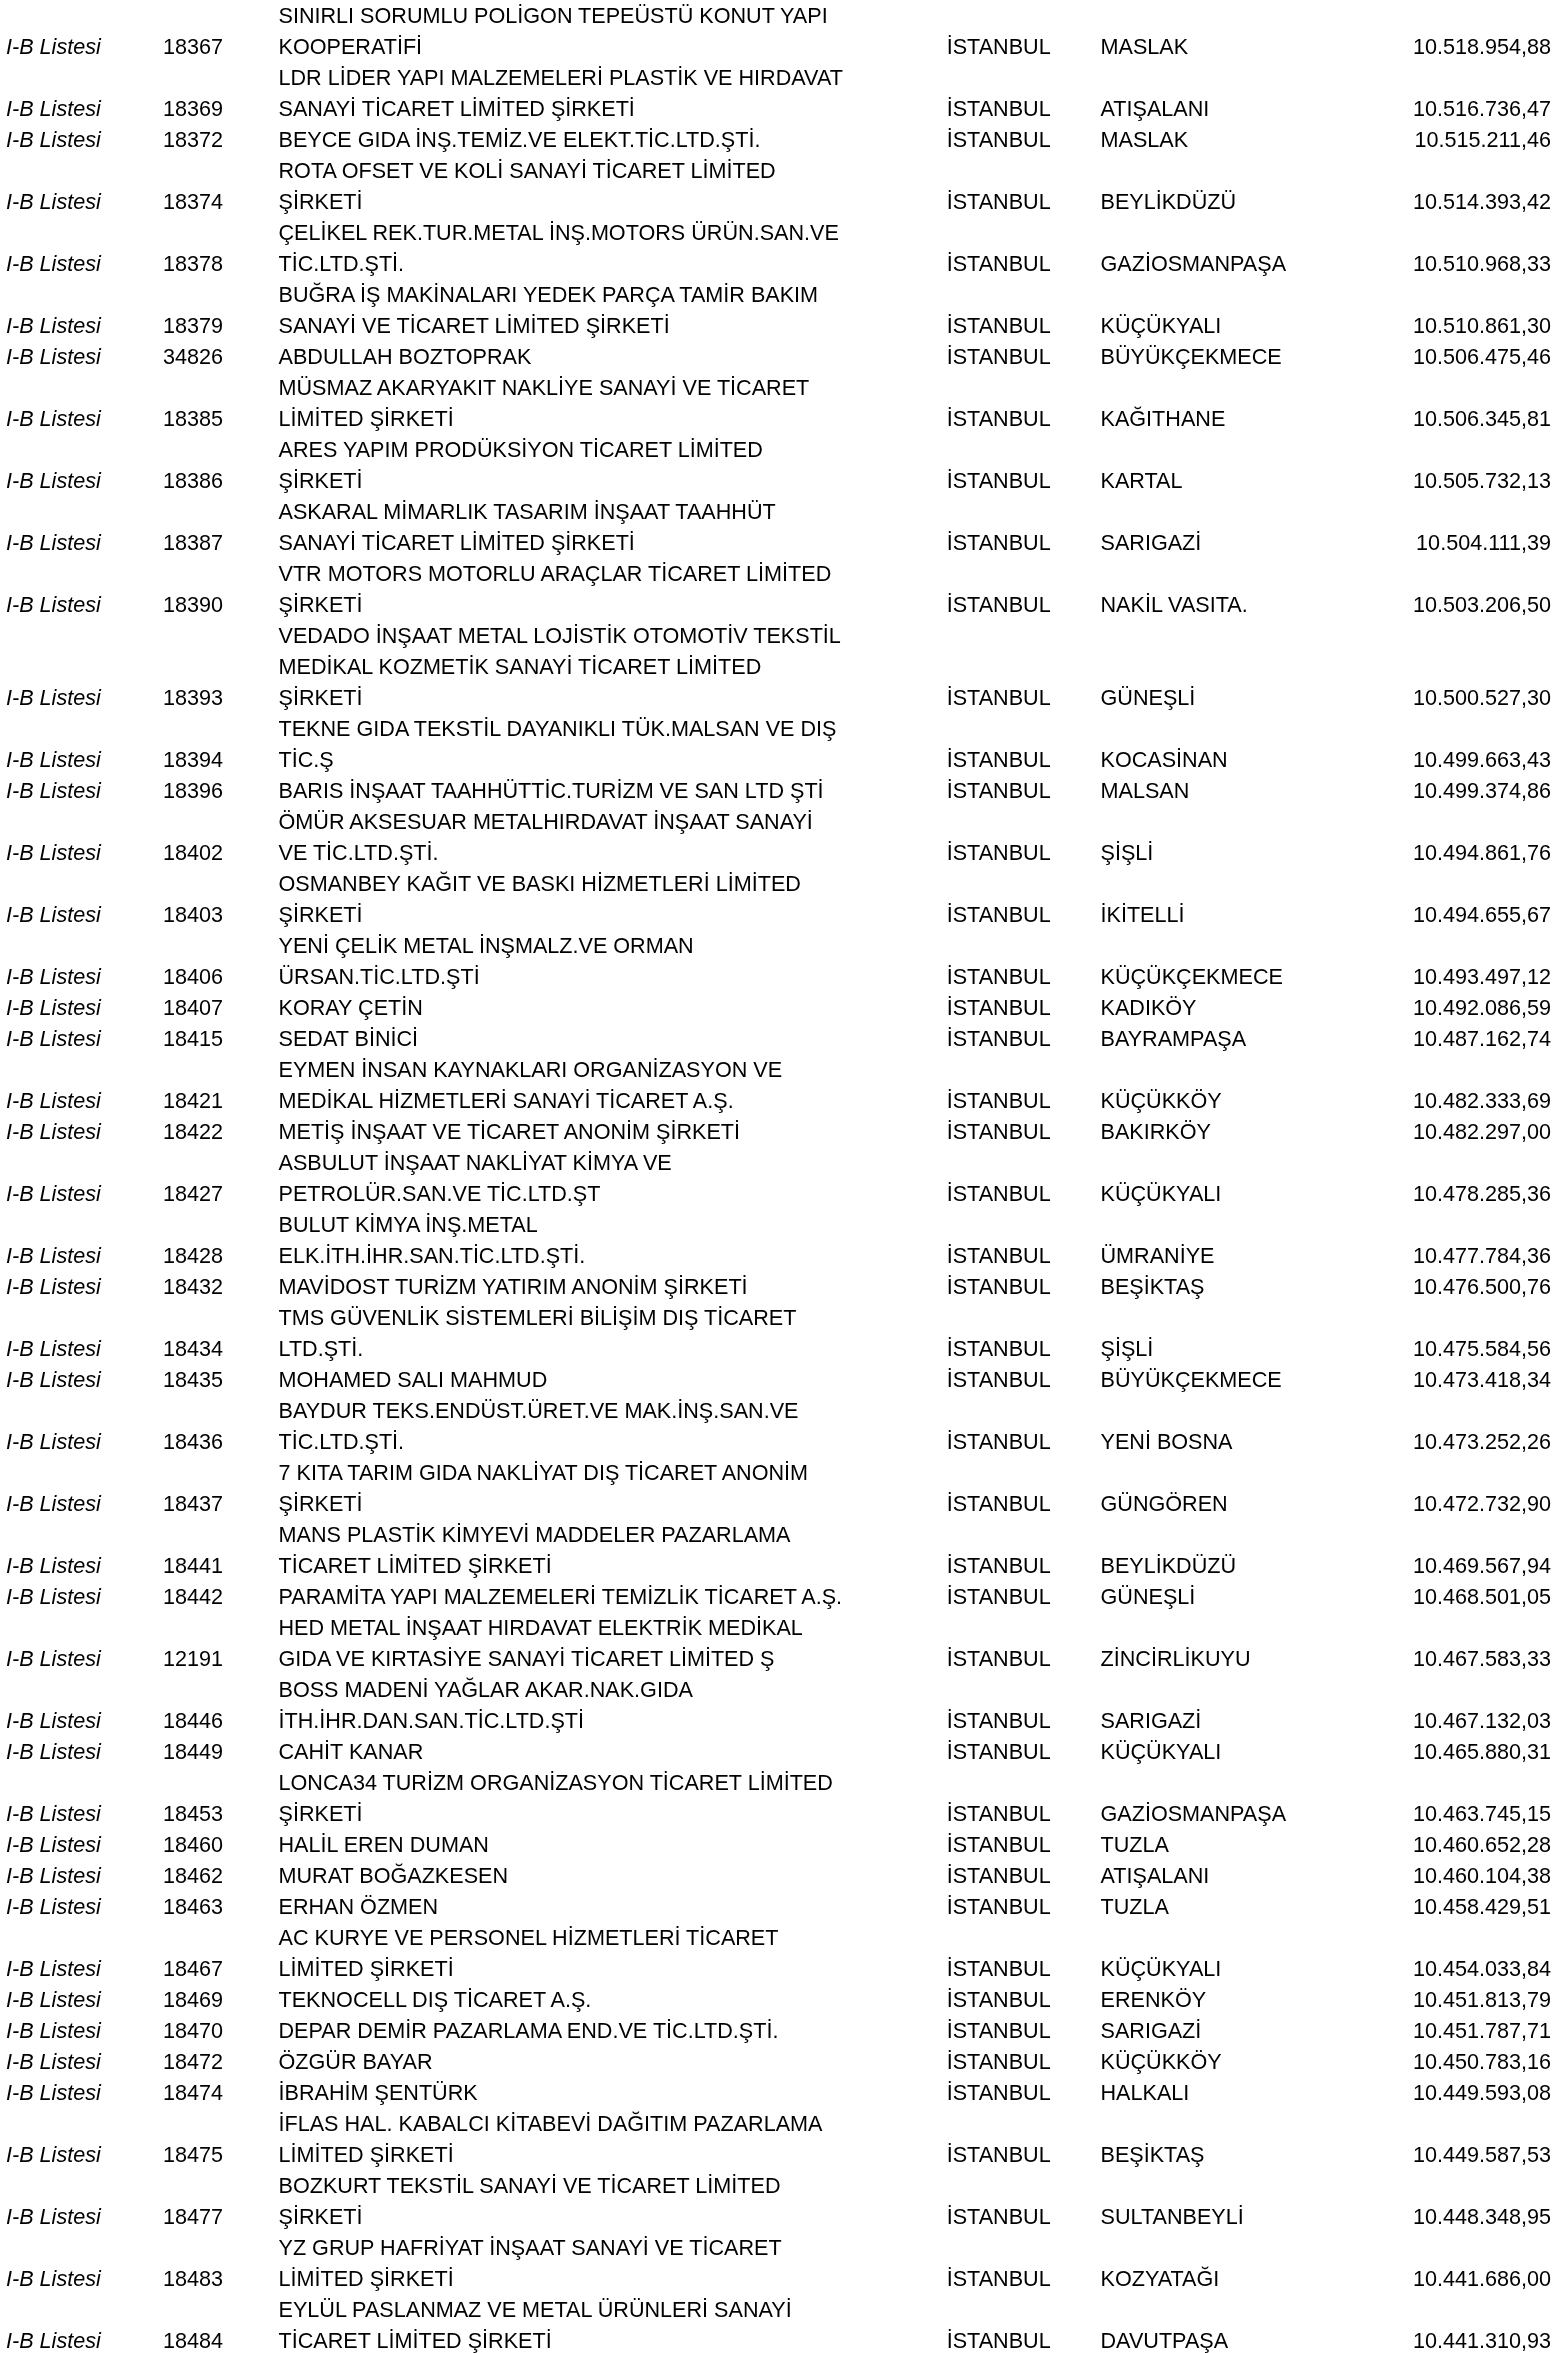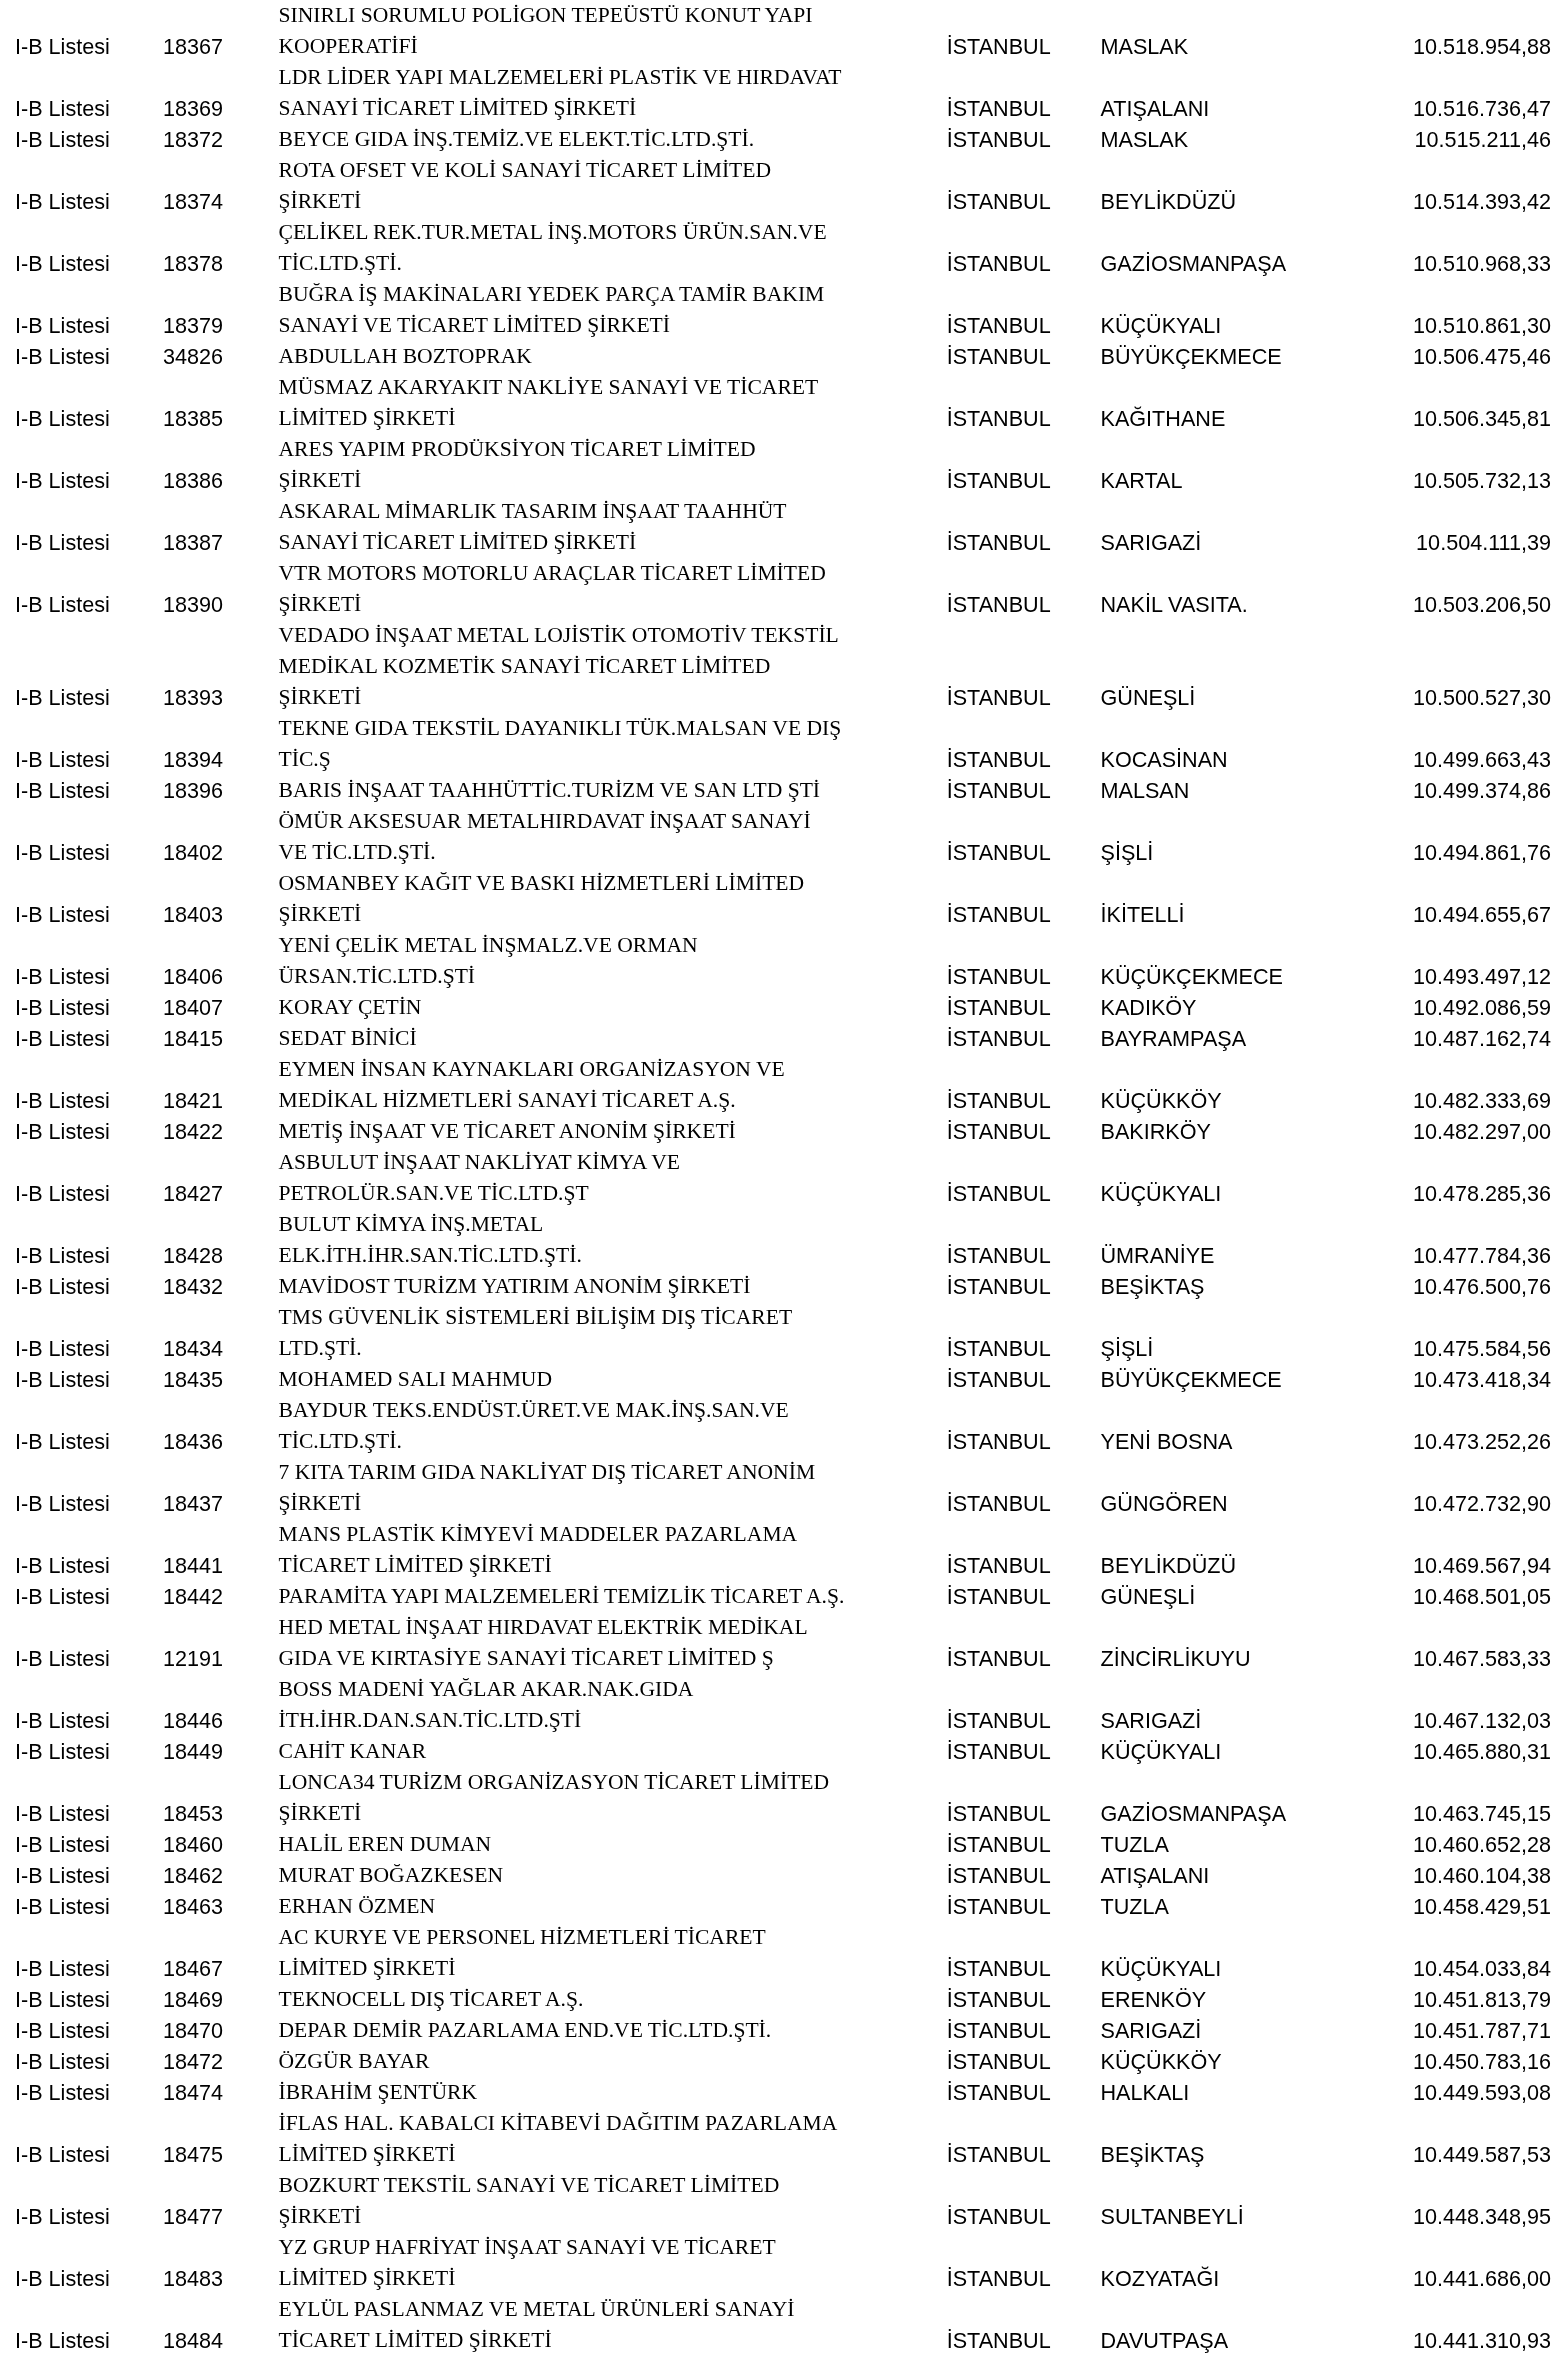--- a/index.html
+++ b/index.html
@@ -20,23 +20,23 @@
     table-layout: fixed;
     width: 1565px;
   }
   td {
     vertical-align: bottom;
     line-height: 31px;
     padding: 0;
     white-space: pre;
     overflow: visible;
   }
-  td.c-label    { padding-left: 15px; }
+  td.c-label    { padding-left: 6px; font-style: italic; }
   td.c-seq      { text-align: center; }
-  td.c-name     { padding-left: 8.5px; font-family: Liberation Serif, serif; }
+  td.c-name     { padding-left: 8.5px; }
   td.c-city     { padding-left: 7.7px; }
   td.c-district { padding-left: 8.5px; }
   td.c-amount   { text-align: right; padding-right: 15px; }
 </style>
 </head>
 <body>
 
 <table class="debtor-list">
   <colgroup>
     <col style="width:116px">

